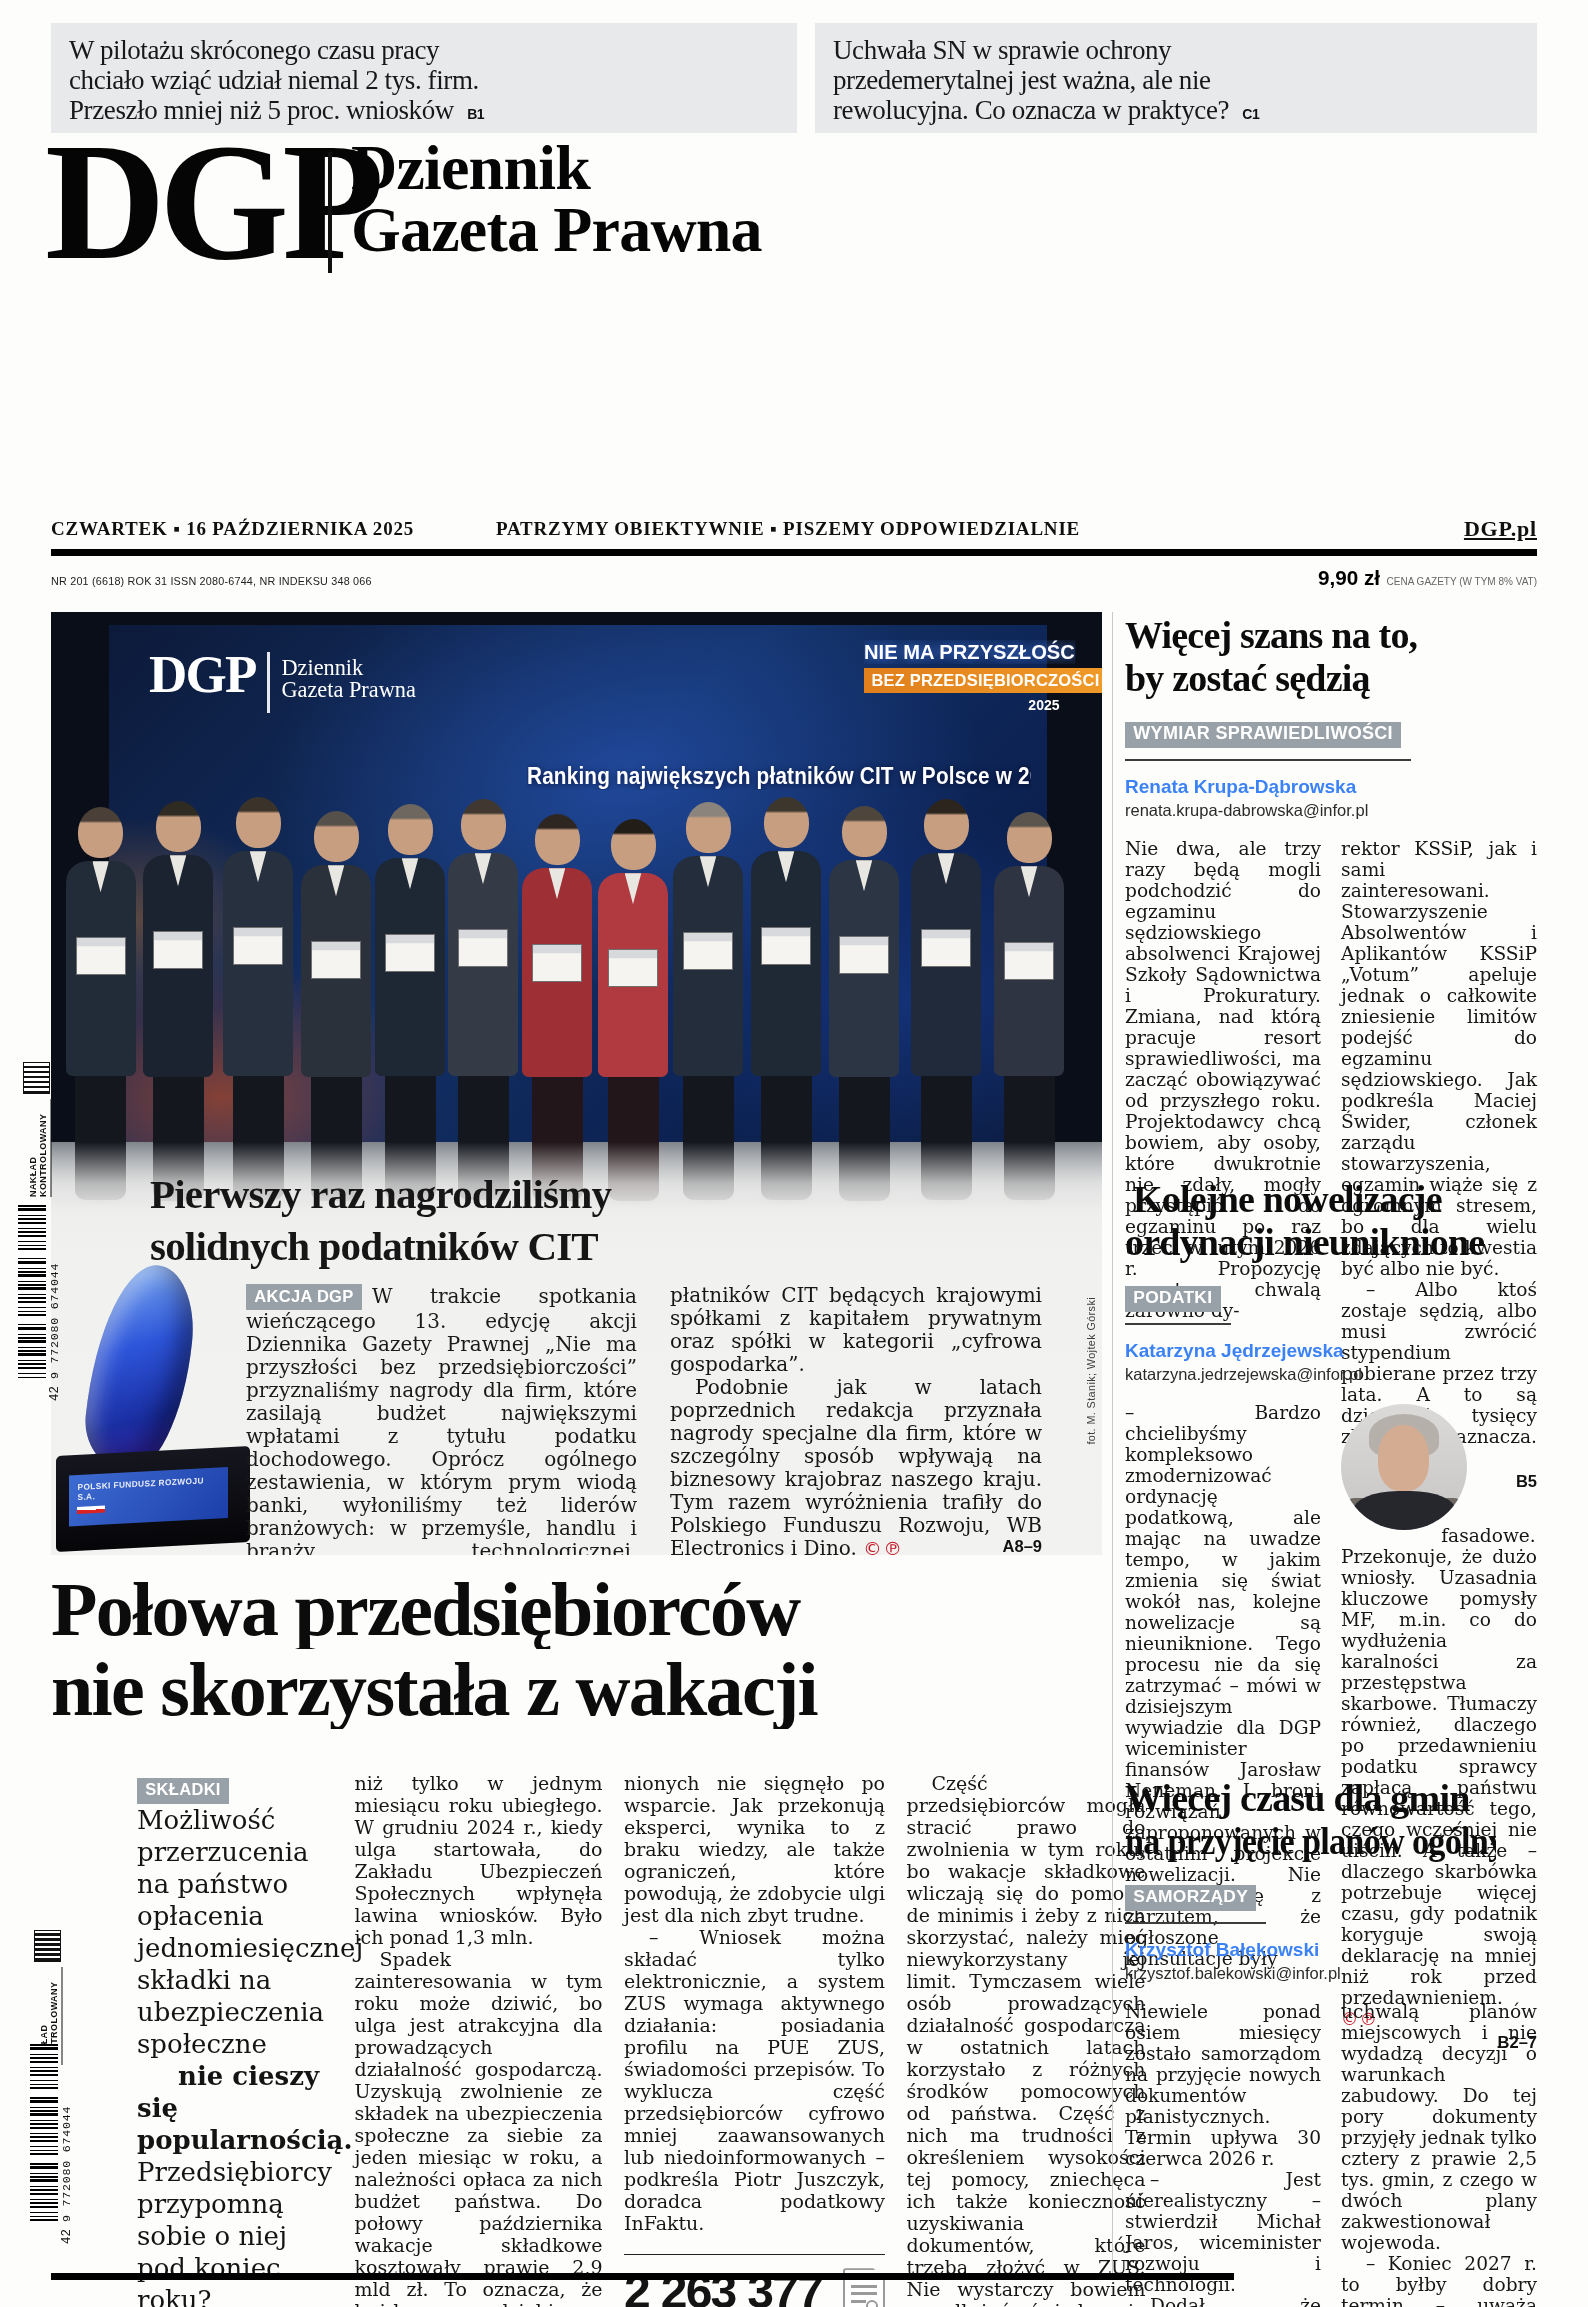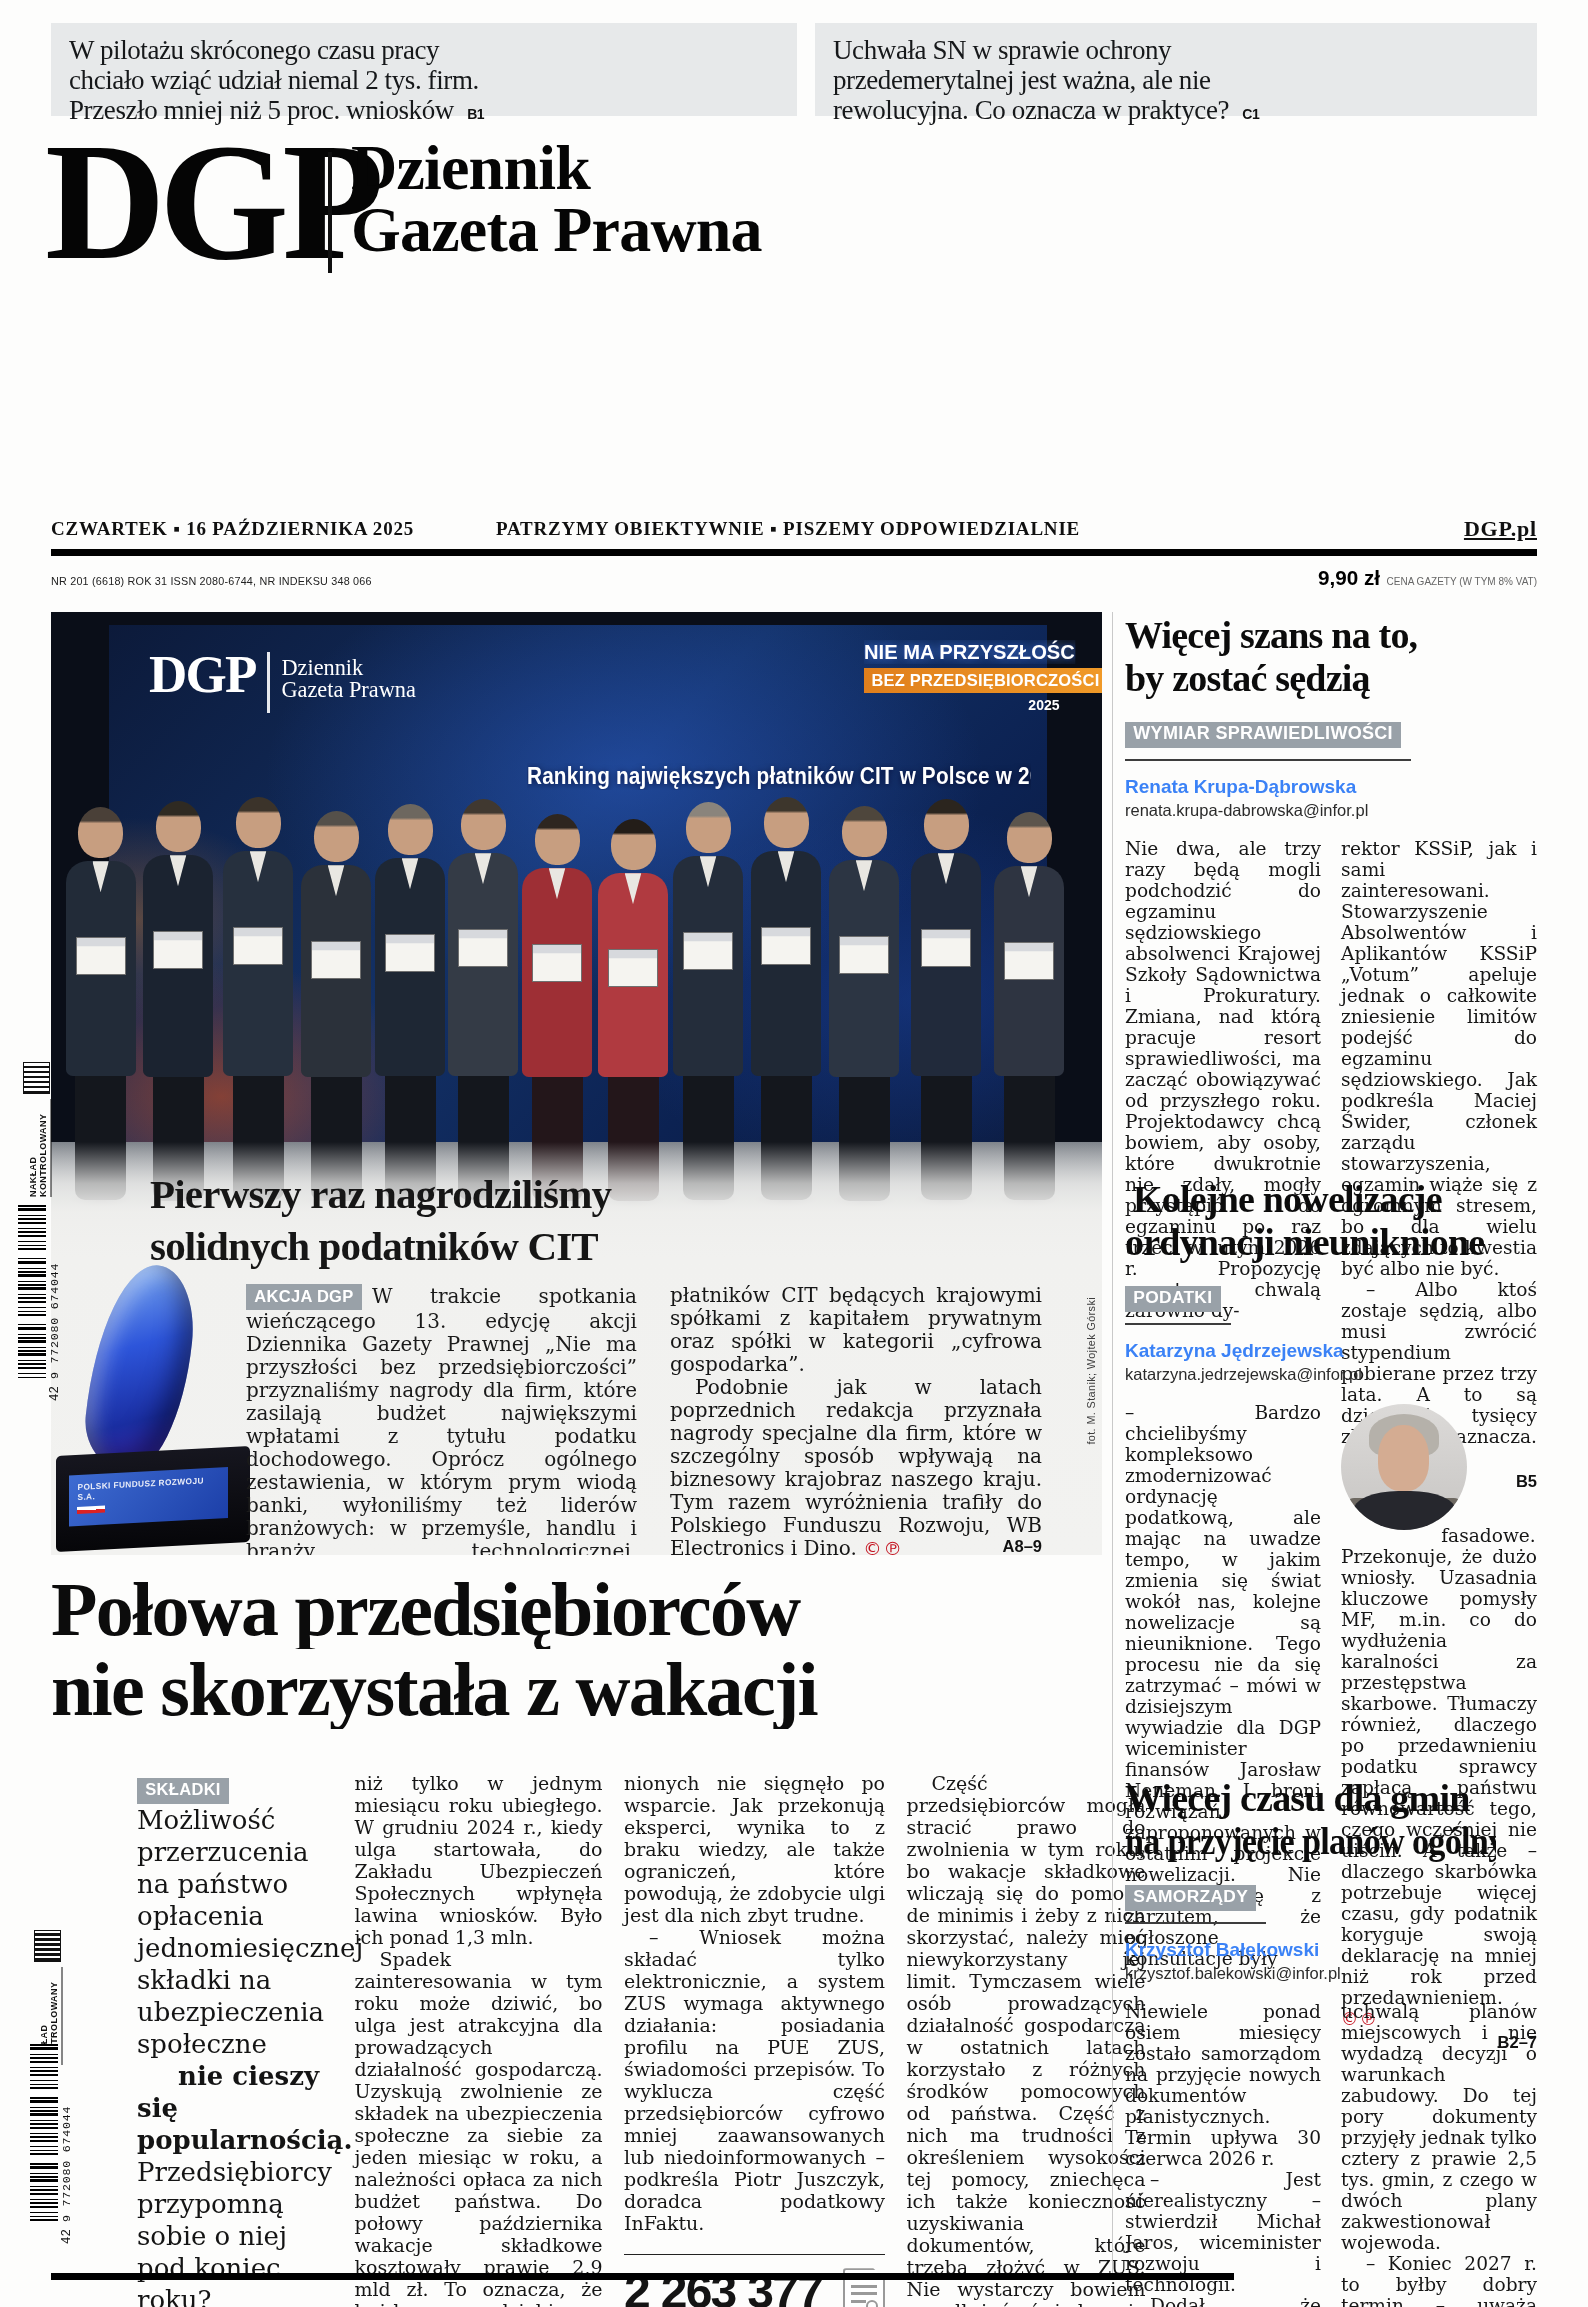--- a/index.html
+++ b/index.html
@@ -1,19 +1,19 @@
 <!DOCTYPE html>
 <html style="font-size:13.2px"><head>
 <meta charset="utf-8">
 <style>
   html,body{margin:0;padding:0;background:#888;}
   .page{position:relative;width:1589px;height:2307px;background:#fdfdfc;overflow:hidden;
         font-family:"Liberation Serif",serif;color:#111;}
   
-  .topbox{position:absolute;top:23px;height:93px;background:#e7e9ea;padding:11.6px 18px 0;box-sizing:border-box;}
+  .topbox{position:absolute;top:23px;height:110px;background:#e7e9ea;padding:11.6px 18px 0;box-sizing:border-box;}
   .tb-left{left:51px;width:746px;}
   .tb-right{left:815px;width:722px;}
   .tb-line{font-size:27px;line-height:30px;letter-spacing:-0.4px;white-space:nowrap;overflow:hidden;color:#16181a;}
   .tb-last{display:flex;align-items:baseline;}
   .ref-sm{font:bold 14px "Liberation Sans",sans-serif;margin-left:13.2px;color:#111;}
   
   .logo{position:absolute;left:45px;top:118px;font-size:167px;line-height:1;font-weight:bold;letter-spacing:-6.6px;color:#050505;}
   .m-rule{position:absolute;left:328px;top:152px;width:4.1px;height:121px;background:#101010;}
   .m-name{position:absolute;left:351px;top:137px;font-size:64px;line-height:62px;font-weight:bold;color:#050505;letter-spacing:-0.8px;}
   .dateline{position:absolute;left:51px;top:518px;width:1486px;font-weight:bold;font-size:19px;letter-spacing:0.8px;color:#101010;}

